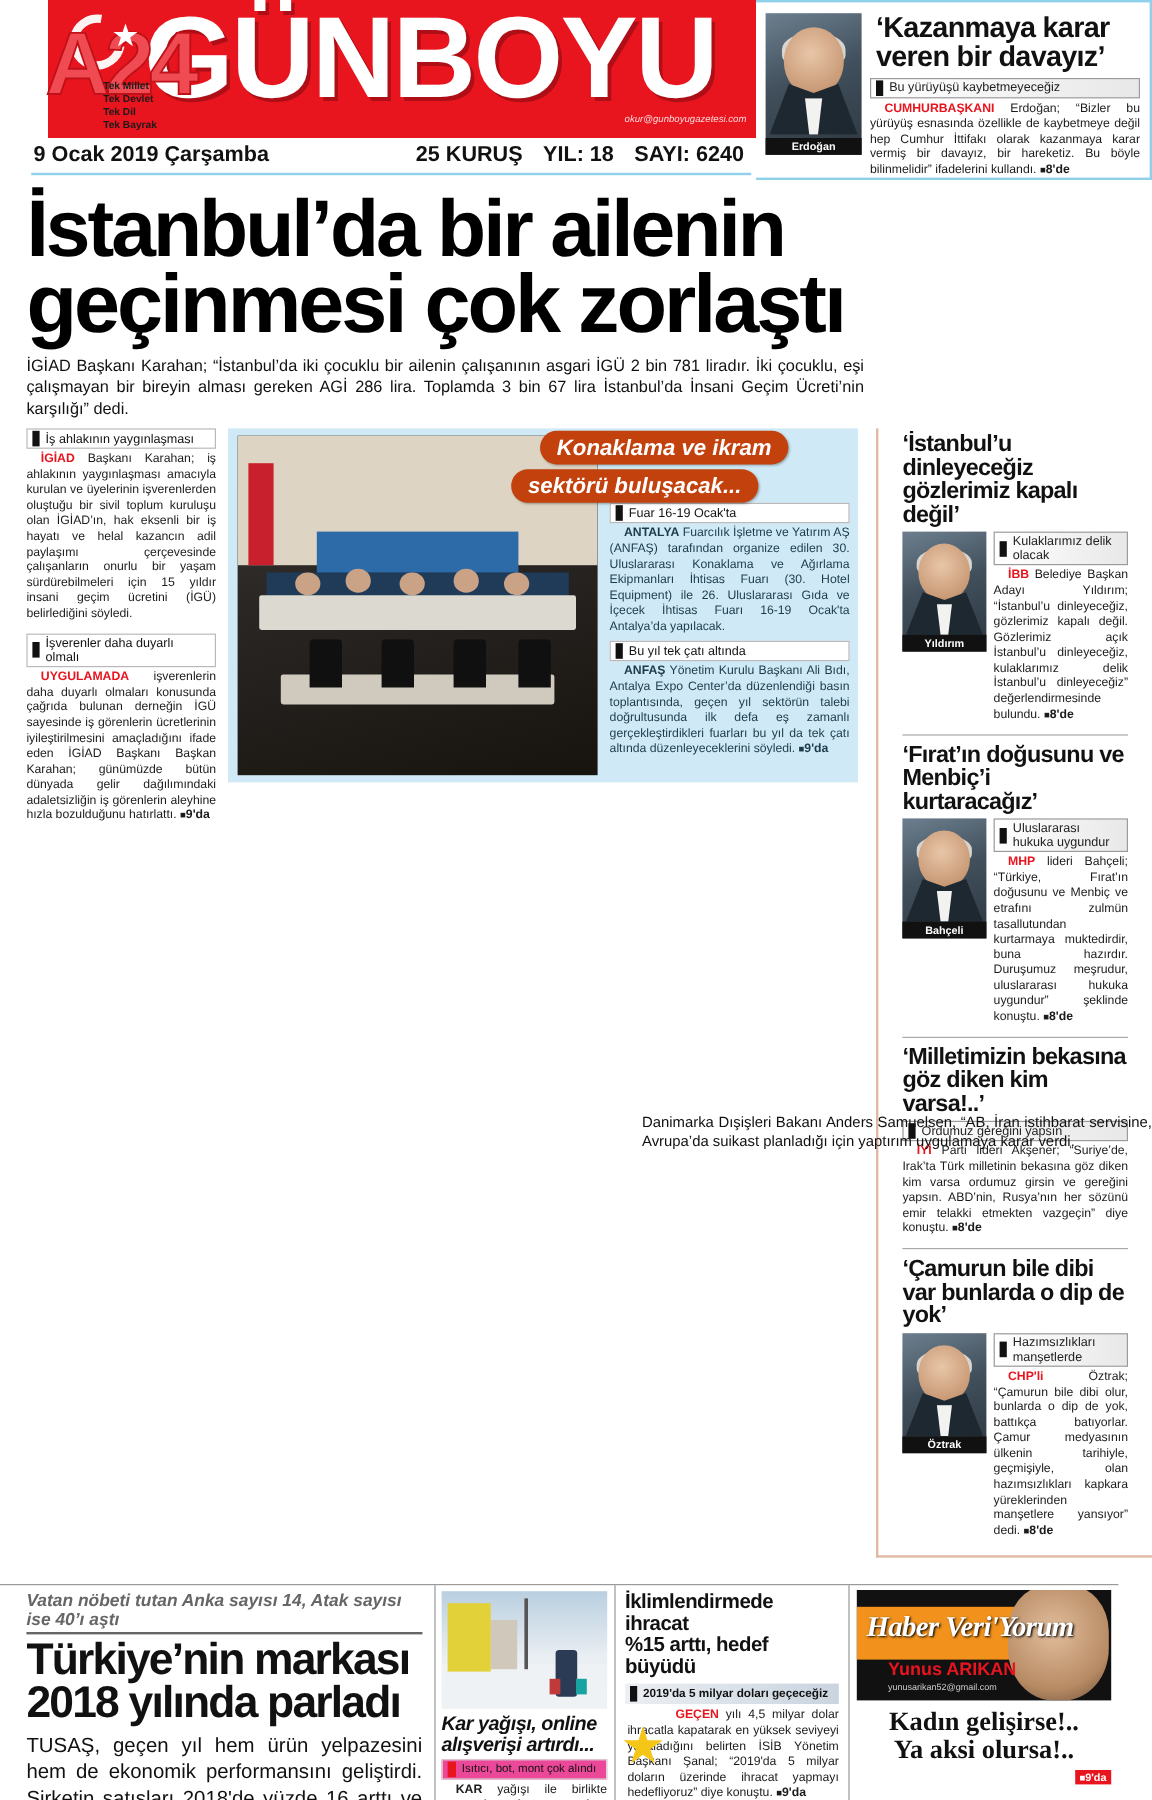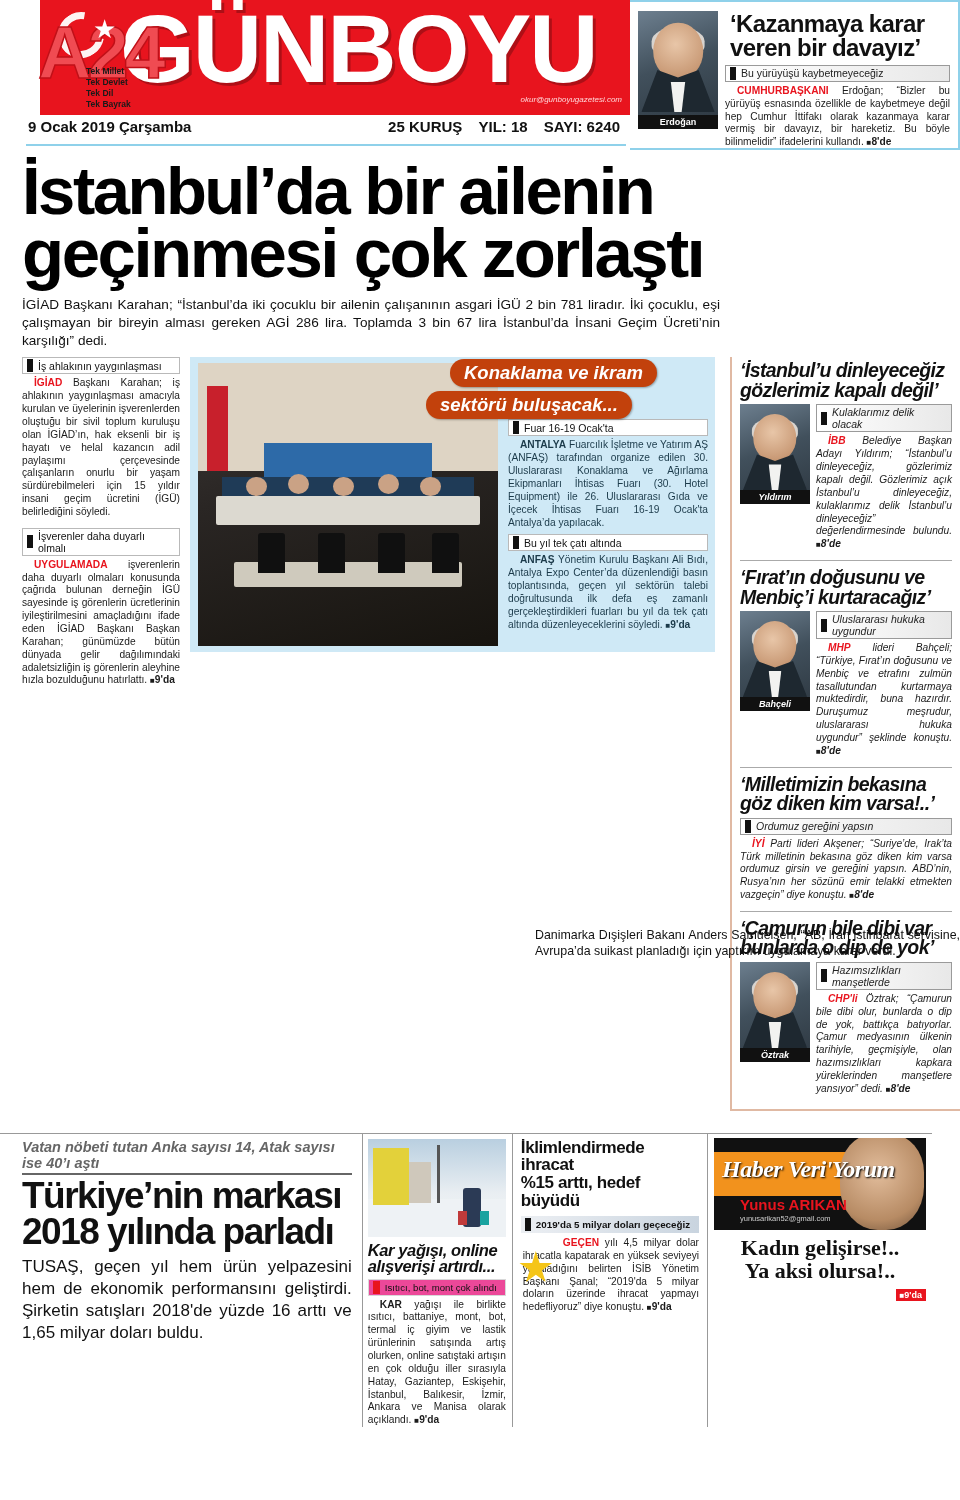--- a/index.html
+++ b/index.html
@@ -47,21 +47,21 @@
     letter-spacing: -2px; line-height: 1.1;
     text-shadow: 3px 3px 0px rgba(0,0,0,0.25);
   }
   .mh-email {
     position: absolute; right: 8px; top: 95px; z-index: 4;
     font-size: 8px; color: #ffd6d8; font-style: italic;
   }
   .mh-infobar {
     position: absolute; left: 0; top: 118px; width: 630px;
     display: flex; justify-content: space-between; align-items: center;
-    padding: 0 10px 0 28px; font-weight: bold; font-size: 15px;
+    padding: 0 10px 0 28px; font-weight: bold; font-size: 18px;
   }
   .mh-infobar .right span { margin-left: 12px; }
   .mh-rule { position: absolute; left: 26px; top: 144px; width: 600px; height: 2px; background: #8fd1ea; }
 
   
   .mh-right {
     width: 330px; padding: 6px 8px 4px 8px;
     border: 2px solid #8fd1ea; border-left: none;
     position: relative;
   }
@@ -124,21 +124,21 @@
     font-size: 13.6px; line-height: 1.3; margin-top: 10px; text-align: justify;
     color: #111;
   }
 
   
   .col3 { display: flex; width: 960px; margin-top: 8px; }
   .leftcol { width: 190px; padding: 0 10px 0 22px; }
   .centercol { width: 540px; position: relative; }
   .rightcol {
     width: 230px; border: 2px solid #e0b9a3; border-right: none; border-top: none;
-    padding: 4px 8px; position: relative; font-style: italic;
+    padding: 4px 20px; position: relative;
   }
 
   .newsblock { margin-bottom: 9px; }
   .newshead {
     font-weight: bold; font-size: 19.5px; line-height: 1.0;
     letter-spacing: -0.6px; margin-bottom: 4px;
   }
   .nb-body { display: flex; gap: 6px; }
   .ph-person { width: 70px; height: 100px; flex: none; }
   .divline { height: 1px; background: #aaa; margin: 7px 0 7px 0; }

